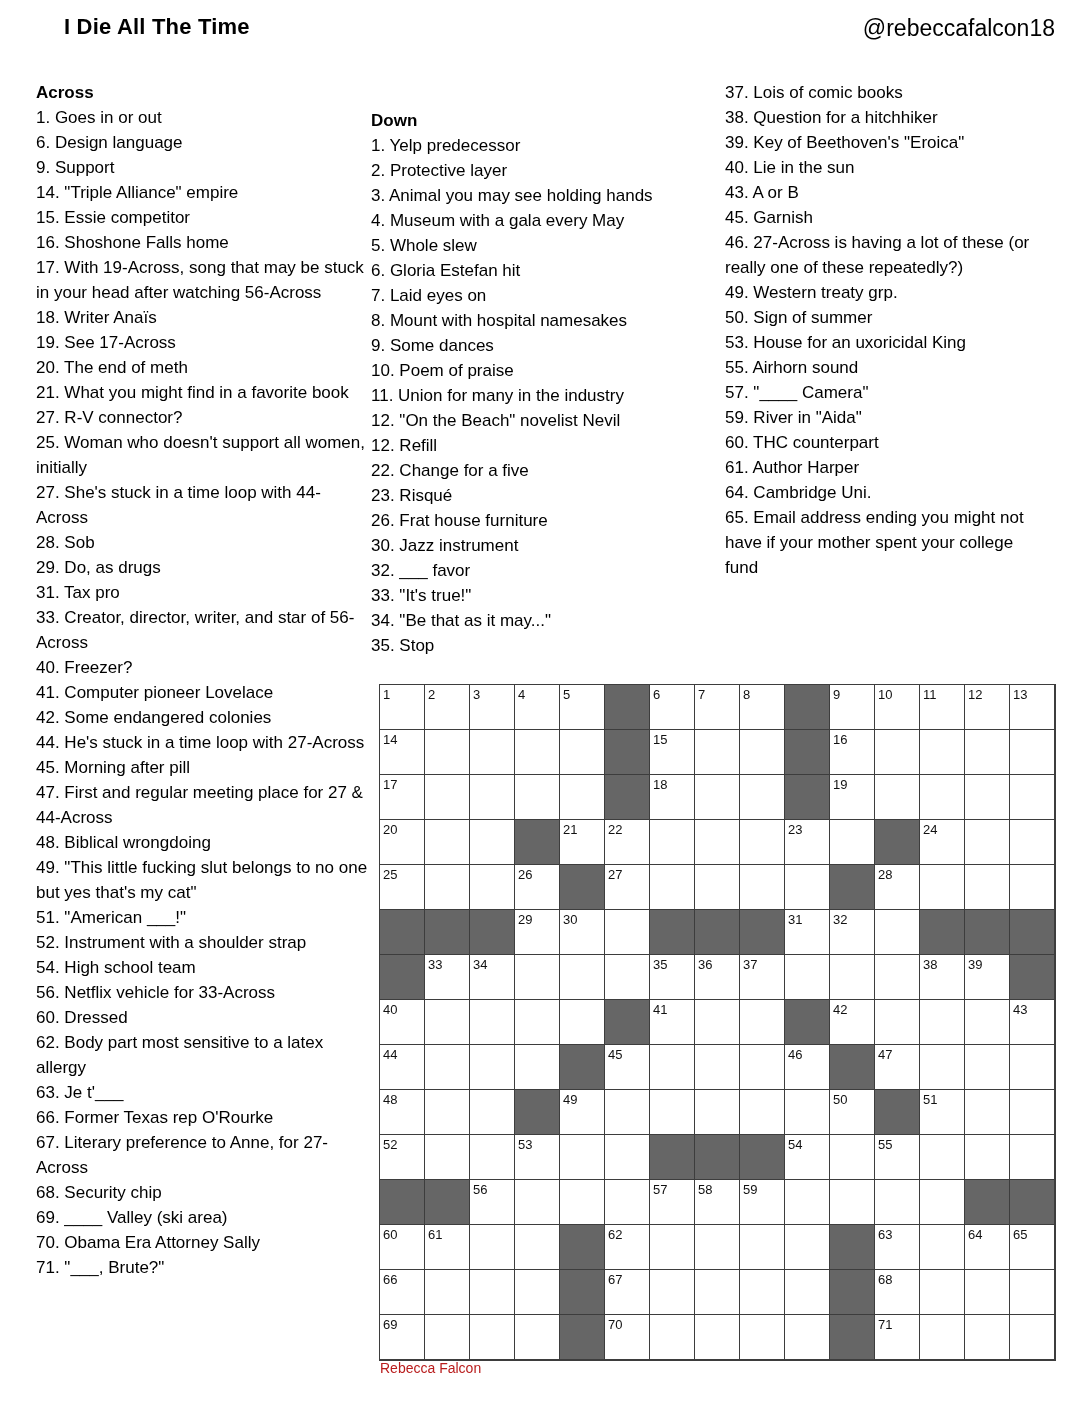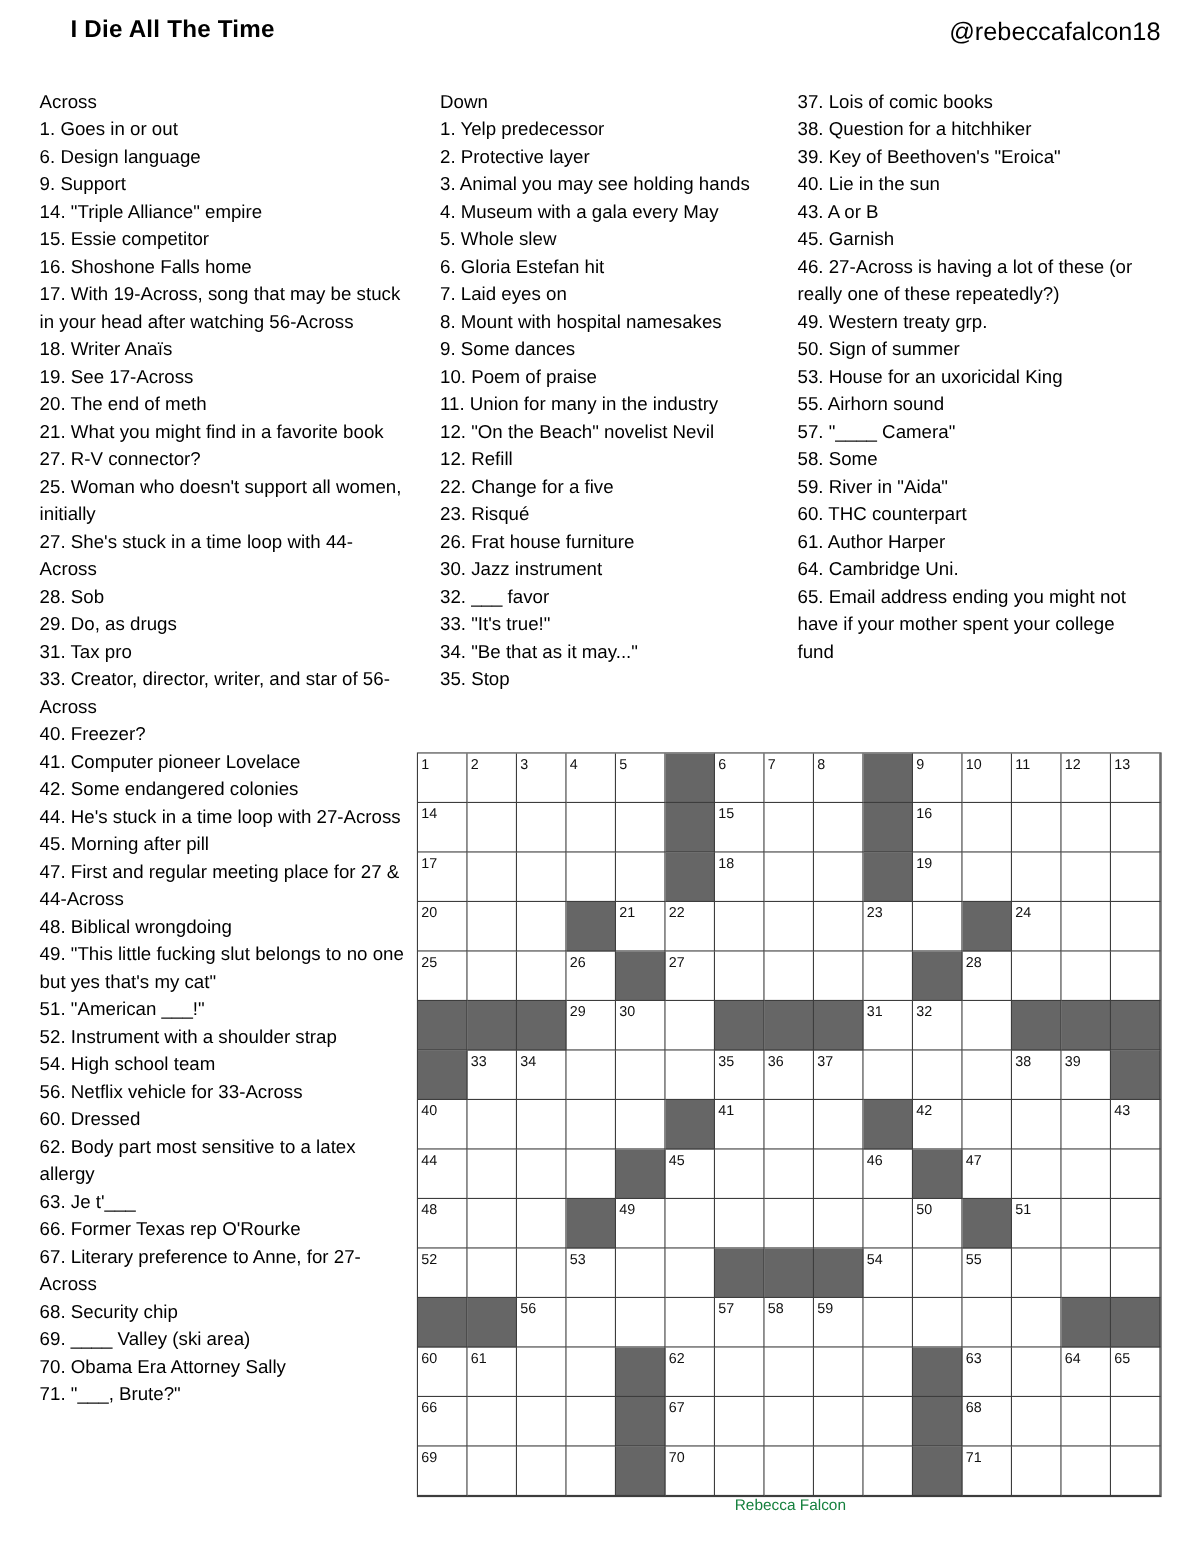--- a/index.html
+++ b/index.html
@@ -10,43 +10,43 @@
   }
   .title {
     position:absolute; left:36px; top:14px;
     font-size:22px; font-weight:700; letter-spacing:0.2px;margin-left:28px;
   }
   .handle {
     position:absolute; right:33px; top:15px;
     font-size:23px; font-weight:400;
   }
   .col { position:absolute; top:80px; font-size:17px; line-height:25px; }
-  .col .heading { font-weight:400; }
+  .col .heading { font-weight:700; }
   #col-across { left:36px;  width:332px; }
-  #col-down   { left:400px; width:332px; }
+  #col-down   { left:371px; width:332px;margin-top:28px; }
   #col-down2  { left:725px; width:322px; }
   .clue { margin:0; }
 
   .grid {
     position:absolute; left:379px; top:684px;
     display:grid; grid-template-columns:repeat(15,45px); grid-auto-rows:45px;
     border:1px solid #3d3d3d; background:#ffffff;
   }
   .cell {
     border-right:1px solid #3d3d3d; border-bottom:1px solid #3d3d3d;
     overflow:hidden;
   }
   .cell.black { background:#666666; }
   .cellnum {
     display:block; font-size:13px; line-height:13px;
     padding:3px 0 0 3px; color:#111111;
   }
   .byline {
     position:absolute; left:380px; width:677px; top:1360px;
-    text-align:center; font-size:14px; color:#15803d;
+    text-align:left; font-size:14px; color:#b91c1c;
   }
 </style>
 </head>
 <body>
 
 <div class="title">I Die All The Time</div>
 <div class="handle">@rebeccafalcon18</div>
 
 <div class="col" id="col-across">
   <div class="heading">Across</div>
@@ -127,21 +127,20 @@
       <div class="clue">39. Key of Beethoven's "Eroica"</div>
       <div class="clue">40. Lie in the sun</div>
       <div class="clue">43. A or B</div>
       <div class="clue">45. Garnish</div>
       <div class="clue">46. 27-Across is having a lot of these (or really one of these repeatedly?)</div>
       <div class="clue">49. Western treaty grp.</div>
       <div class="clue">50. Sign of summer</div>
       <div class="clue">53. House for an uxoricidal King</div>
       <div class="clue">55. Airhorn sound</div>
       <div class="clue">57. "____ Camera"</div>
-      <div class="clue">58. Some</div>
       <div class="clue">59. River in "Aida"</div>
       <div class="clue">60. THC counterpart</div>
       <div class="clue">61. Author Harper</div>
       <div class="clue">64. Cambridge Uni.</div>
       <div class="clue">65. Email address ending you might not have if your mother spent your college fund</div>
     </div>
 </div>
 
 <div class="grid" id="grid">
     <div class="cell">

